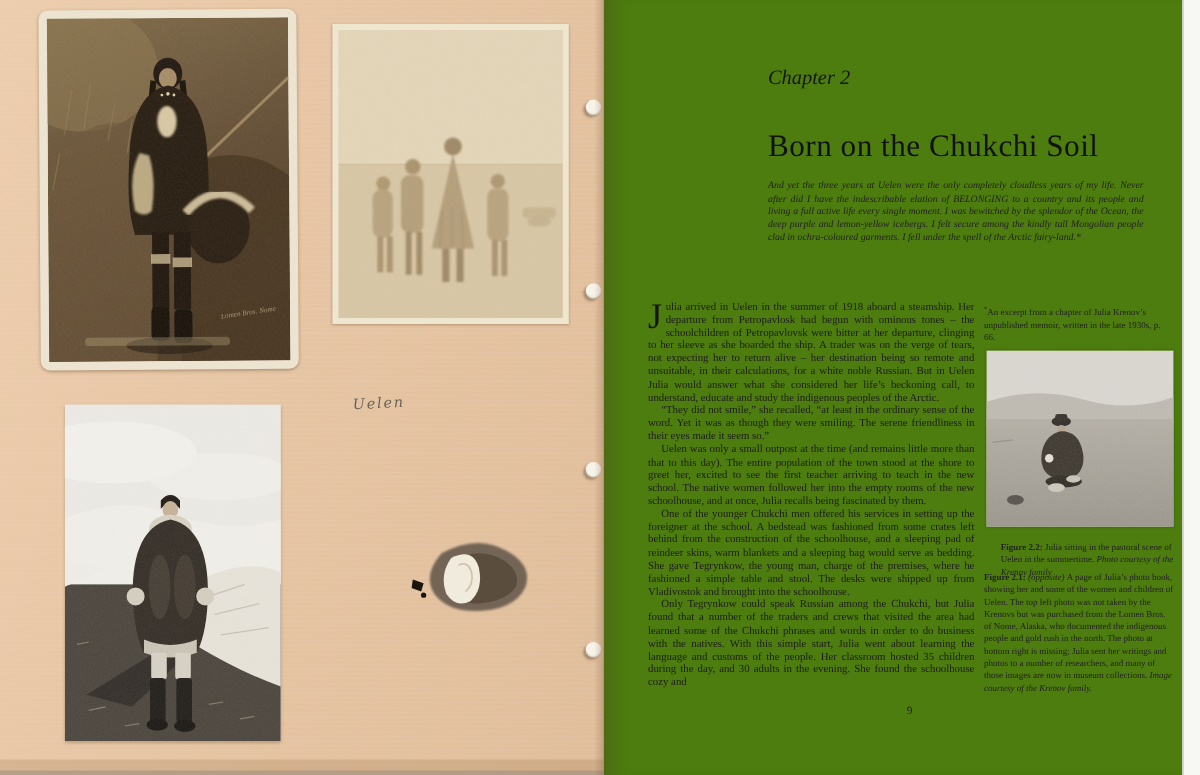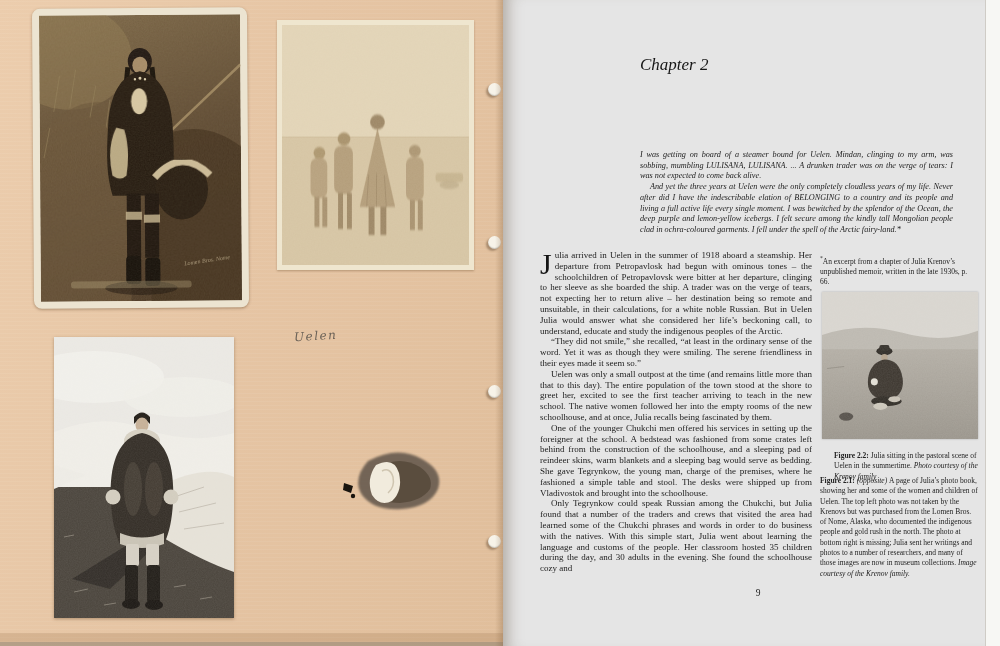--- a/index.html
+++ b/index.html
@@ -32,21 +32,21 @@
   .photo-bw{left:54px;top:337px;width:180px;height:281px;
       box-shadow:0 1px 3px rgba(90,60,30,.4);}
 
   .handwriting{position:absolute;left:294px;top:329px;font-family:"DejaVu Serif",serif;
       font-style:italic;font-size:12px;letter-spacing:1.5px;color:#6b6257;
       transform:rotate(-3deg);}
   .torn{position:absolute;left:338px;top:443px;width:115px;height:72px;}
   .torn svg{display:block;width:100%;height:100%;}
 
   
-  .book-page{position:absolute;left:503px;top:0;width:497px;height:646px;background:#e5e5e5;
+  .book-page{position:absolute;left:503px;top:0;width:497px;height:646px;background:#4d7c0f;
       box-shadow:inset 16px 0 16px -12px rgba(80,60,40,.38);}
   .page-edge{position:absolute;left:482px;top:0;bottom:0;width:1px;background:#cfccc6;}
   .page-edge-right{position:absolute;left:483px;right:0;top:0;bottom:0;background:#f7f7f4;}
 
   .chapter-label{position:absolute;left:137px;top:55px;font-style:italic;
       font-size:17px;color:#161616;}
   .page-title{position:absolute;left:137px;top:107px;font-size:26px;
       letter-spacing:.4px;color:#111;}
   .epigraph{position:absolute;left:137px;top:150px;width:313px;font-style:italic;
       font-size:8.2px;line-height:10.7px;text-align:justify;color:#222;}
@@ -252,23 +252,23 @@
     <div class="album-bottom-shade"></div>
     <div class="album-bottom-line"></div>
   </div>
 
   <div class="book-page">
     <div class="page-edge-right"></div>
     <div class="page-edge"></div>
 
     <div class="chapter-label">Chapter 2</div>
 
+    <h1 class="page-title" style="margin:0;font-weight:normal;">Born on the Chukchi Soil</h1>
 
     <div class="epigraph">
-      <p>I was getting on board of a steamer bound for Uelen. Mindan, clinging to my arm, was sobbing, mumbling LULISANA, LULISANA. ... A drunken trader was on the verge of tears: I was not expected to come back alive.</p>
       <p>And yet the three years at Uelen were the only completely cloudless years of my life. Never after did I have the indescribable elation of BELONGING to a country and its people and living a full active life every single moment. I was bewitched by the splendor of the Ocean, the deep purple and lemon-yellow icebergs. I felt secure among the kindly tall Mongolian people clad in ochra-coloured garments. I fell under the spell of the Arctic fairy-land.*</p>
     </div>
 
     <div class="body-col">
       <p><span class="dropcap">J</span><span>ulia arrived in Uelen in the summer of 1918 aboard a steamship. Her departure from Petropavlosk had begun with ominous tones – the schoolchildren of Petropavlovsk were bitter at her departure, clinging to her sleeve as she boarded the ship. A trader was on the verge of tears, not expecting her to return alive – her destination being so remote and unsuitable, in their calculations, for a white noble Russian. But in Uelen Julia would answer what she considered her life’s beckoning call, to understand, educate and study the indigenous peoples of the Arctic.</span></p>
       <p>“They did not smile,” she recalled, “at least in the ordinary sense of the word. Yet it was as though they were smiling. The serene friendliness in their eyes made it seem so.”</p>
       <p>Uelen was only a small outpost at the time (and remains little more than that to this day). The entire population of the town stood at the shore to greet her, excited to see the first teacher arriving to teach in the new school. The native women followed her into the empty rooms of the new schoolhouse, and at once, Julia recalls being fascinated by them.</p>
       <p>One of the younger Chukchi men offered his services in setting up the foreigner at the school. A bedstead was fashioned from some crates left behind from the construction of the schoolhouse, and a sleeping pad of reindeer skins, warm blankets and a sleeping bag would serve as bedding. She gave Tegrynkow, the young man, charge of the premises, where he fashioned a simple table and stool. The desks were shipped up from Vladivostok and brought into the schoolhouse.</p>
       <p>Only Tegrynkow could speak Russian among the Chukchi, but Julia found that a number of the traders and crews that visited the area had learned some of the Chukchi phrases and words in order to do business with the natives. With this simple start, Julia went about learning the language and customs of the people. Her classroom hosted 35 children during the day, and 30 adults in the evening. She found the schoolhouse cozy and</p>
     </div>

